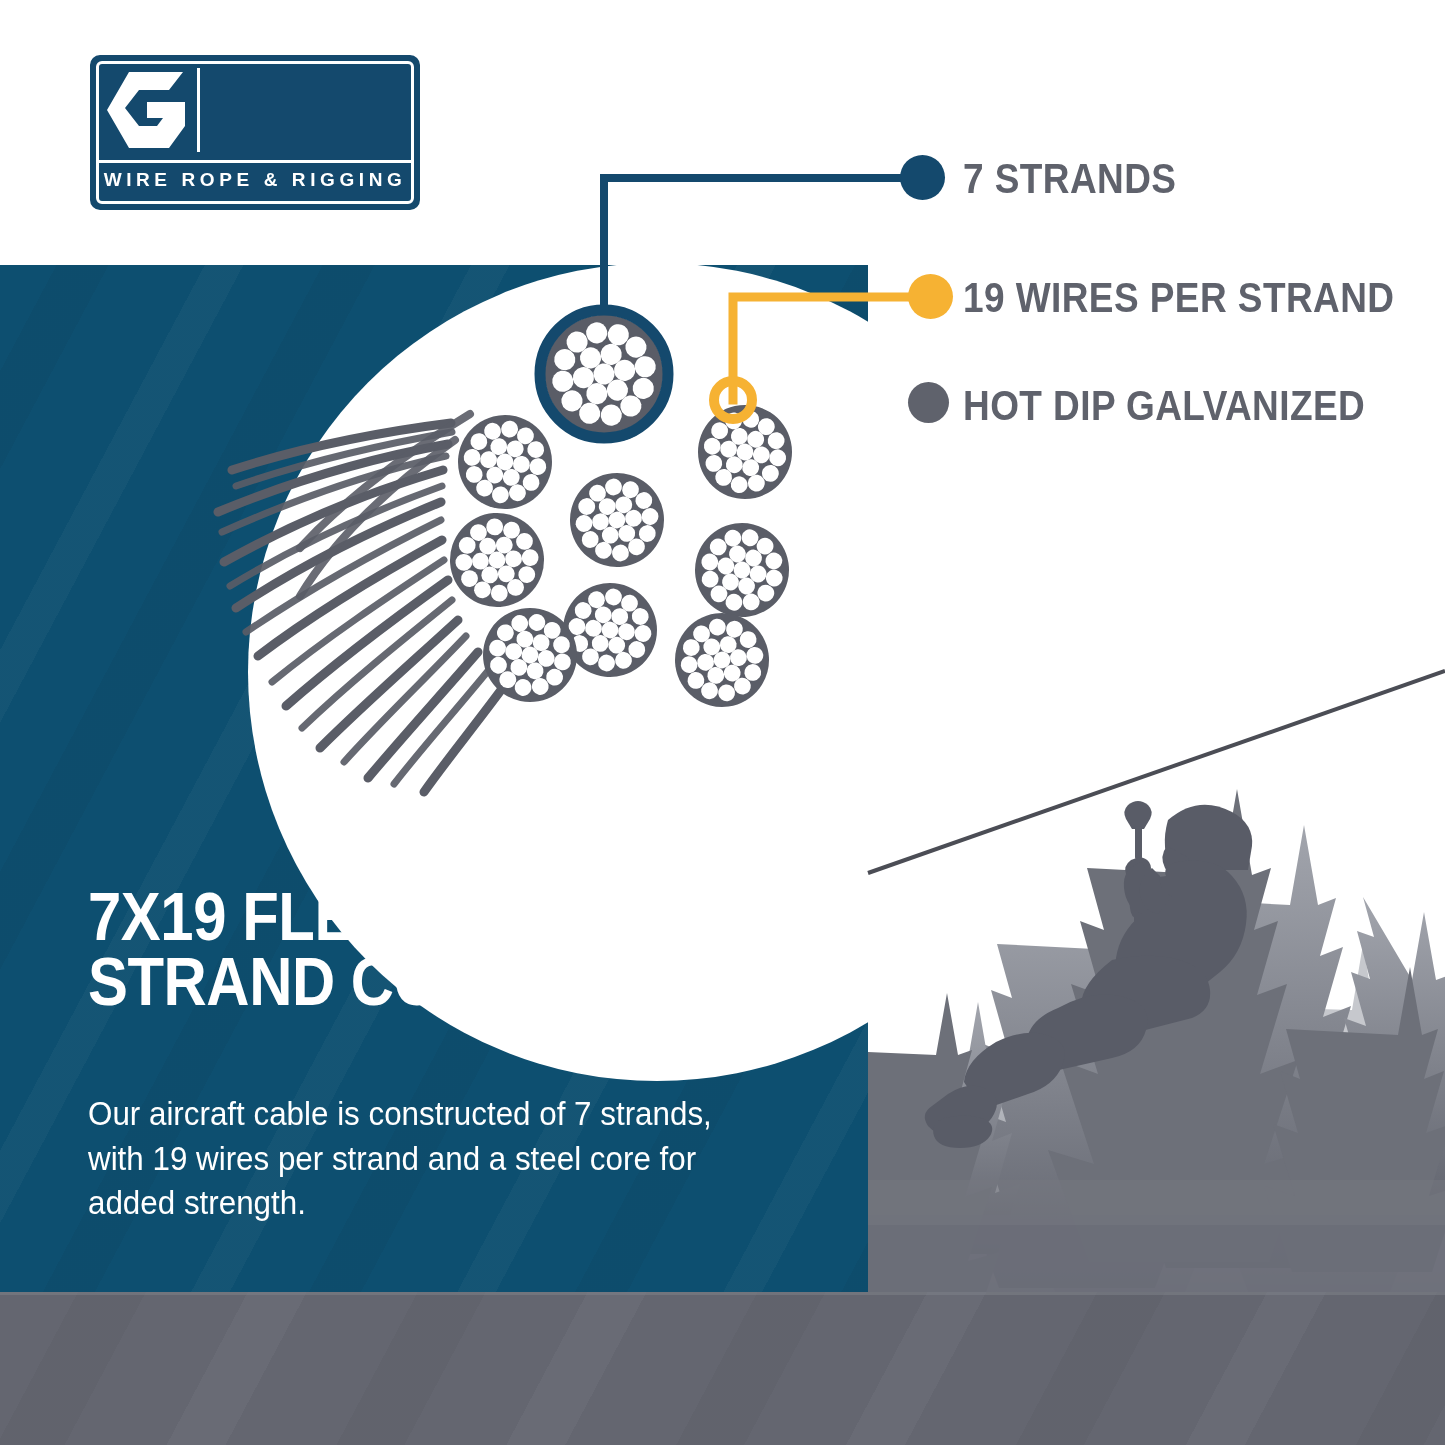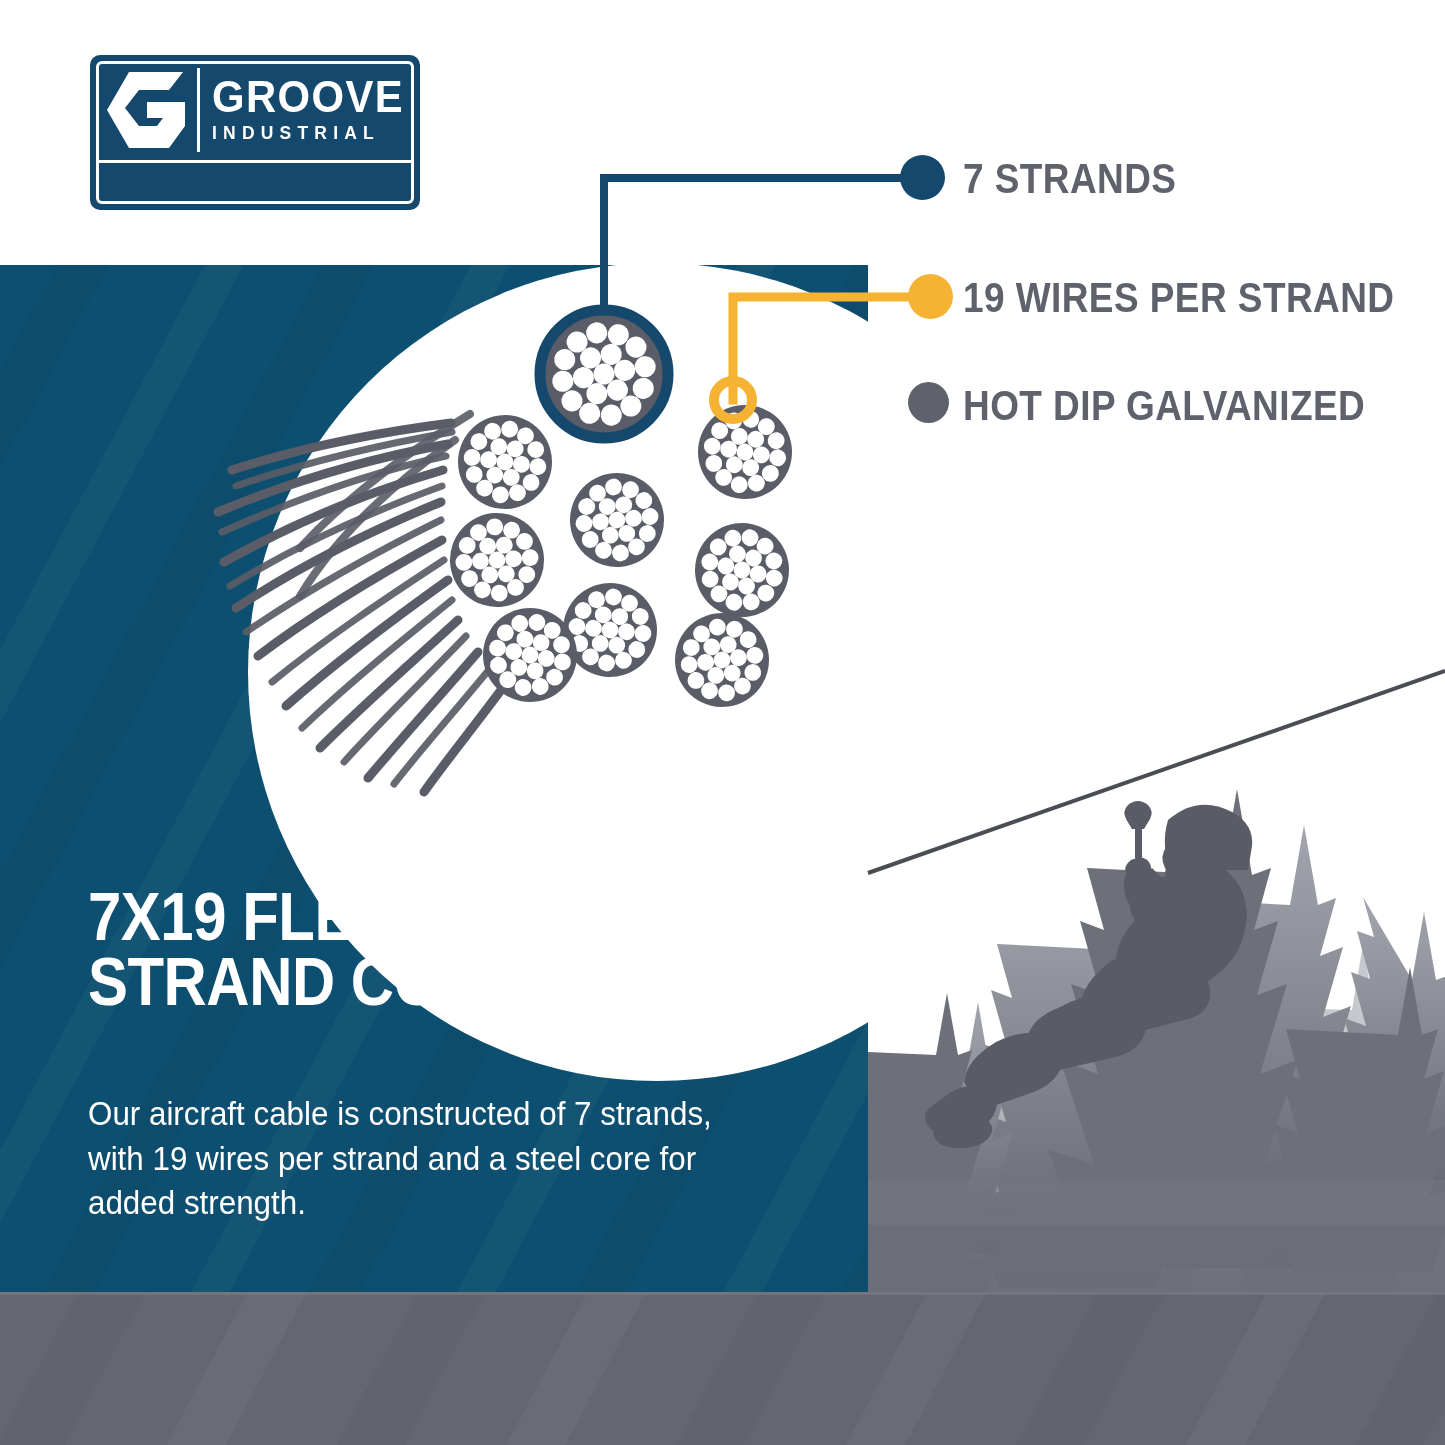--- a/index.html
+++ b/index.html
@@ -67,26 +67,23 @@
     <div class="logo-frame"></div>
     <div class="logo-inner"></div>
     <div class="logo-upper">
       <div class="logo-mark">
         <svg viewBox="0 0 94 92" width="94" height="92">
           <path fill="#ffffff" d="M30 8 L84 8 L70 26 L40 26 L26 44 L40 62 L58 62 L64 54 L48 54 L48 38 L86 38
                                    L86 62 L70 84 L30 84 L8 46 Z"></path>
         </svg>
       </div>
       <div class="logo-divider"></div>
-      <div class="logo-words">
-        <div class="logo-groove">GROOVE</div>
-        <div class="logo-ind">INDUSTRIAL</div>
-      </div>
     </div>
     <div class="logo-rule"></div>
+    <div class="logo-tag">WIRE ROPE &amp; RIGGING</div>
   </div>
 
   <div id="panel">
     <div class="waves"></div>
     <div class="circle-cut"></div>
   </div>
 
   <svg class="abs" viewBox="0 0 1445 1445">
     <defs>
       <clipPath id="sceneClip">

